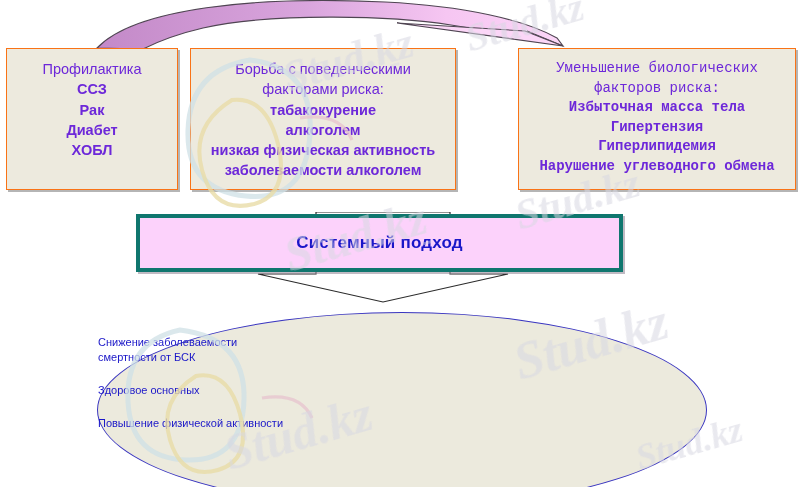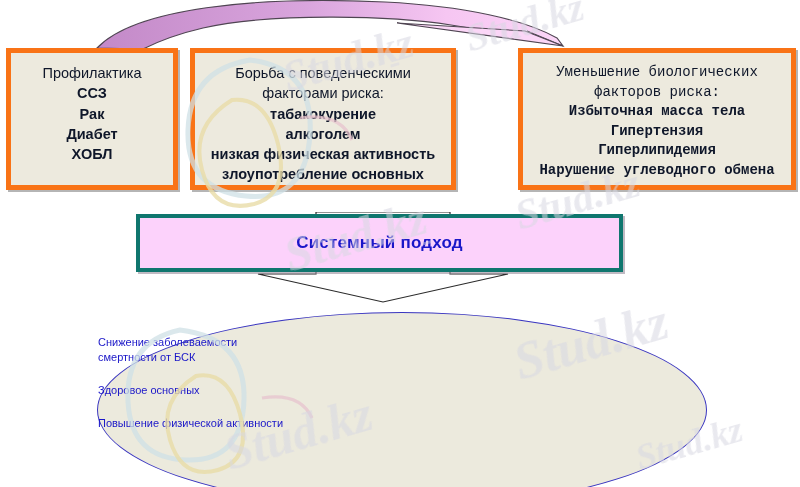--- a/index.html
+++ b/index.html
@@ -30,25 +30,25 @@
     position: absolute;
     left: 95px; top: -2px;
     width: 470px; height: 56px;
     z-index: 2;
   }
 
   
   .cream-box {
     position: absolute;
     background: #edeade;
-    border: 5px solid #f97316;
+    border: 1px solid #f97316;
     box-shadow: 2px 2px 0 rgba(120,120,120,0.55);
     box-sizing: border-box;
     text-align: center;
-    color: #0f172a;
+    color: #6d28d9;
     z-index: 3;
   }
   .cream-box .lines {
     display: block;
     padding-top: 10px;
     line-height: 1.40;
     font-size: 14.5px;
   }
   .cream-box .ln { display: block; white-space: nowrap; }
   .cream-box .ln.b { font-weight: bold; }
@@ -153,21 +153,21 @@
     </span>
   </div>
 
   <div class="cream-box" id="box-behaviour">
     <span class="lines">
       <span class="ln">Борьба с поведенческими</span>
       <span class="ln">факторами риска:</span>
       <span class="ln b">табакокурение</span>
       <span class="ln b">алкоголем</span>
       <span class="ln b">низкая физическая активность</span>
-      <span class="ln b">злоупотребление основных</span>
+      <span class="ln b">заболеваемости алкоголем</span>
     </span>
   </div>
 
   <div class="cream-box" id="box-biological">
     <span class="lines">
       <span class="ln">Уменьшение биологических</span>
       <span class="ln">факторов риска:</span>
       <span class="ln b">Избыточная масса тела</span>
       <span class="ln b">Гипертензия</span>
       <span class="ln b">Гиперлипидемия</span>

